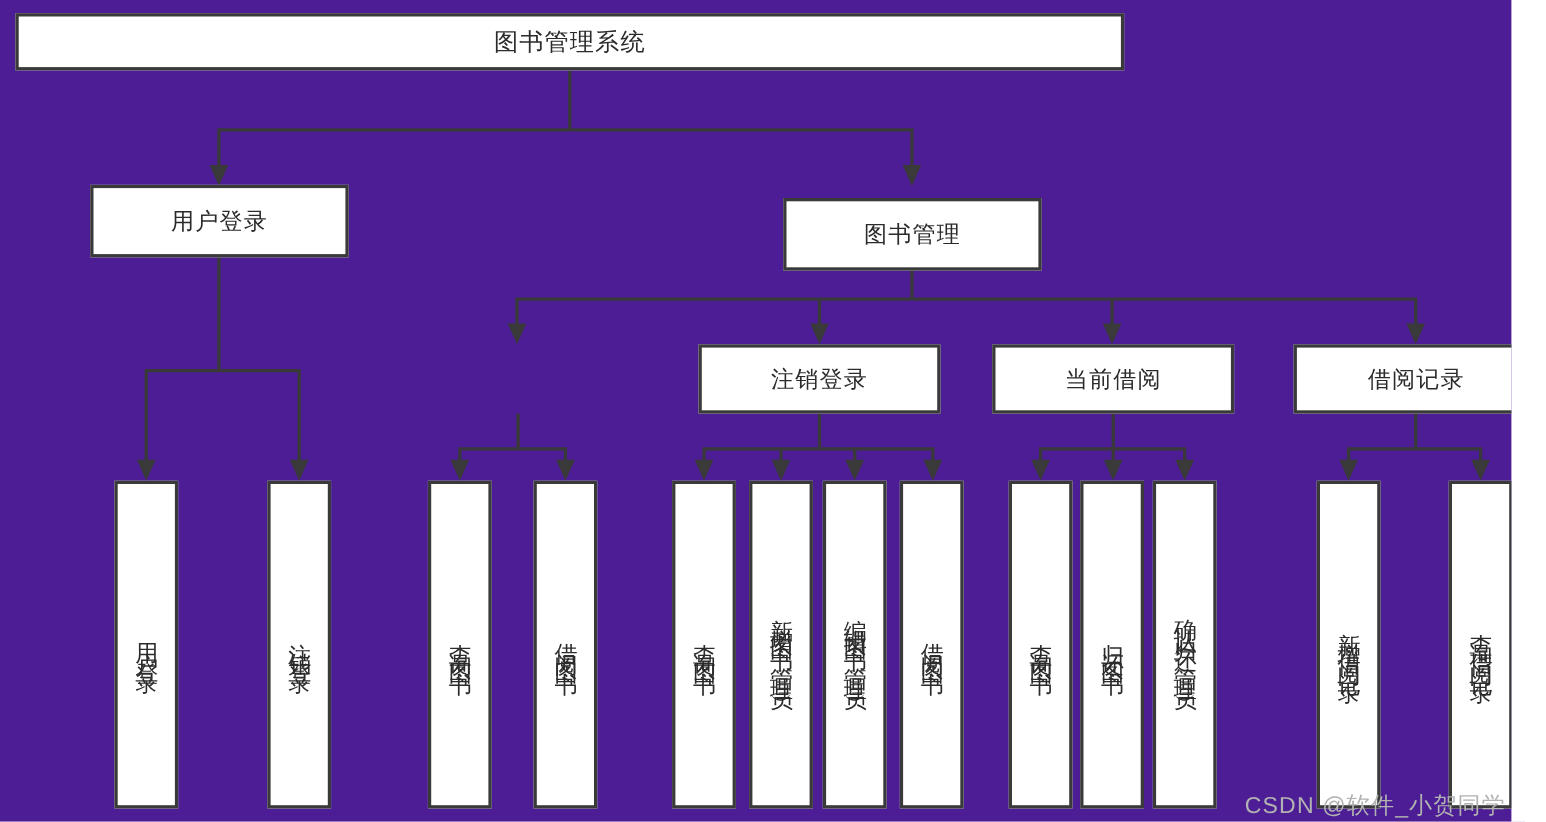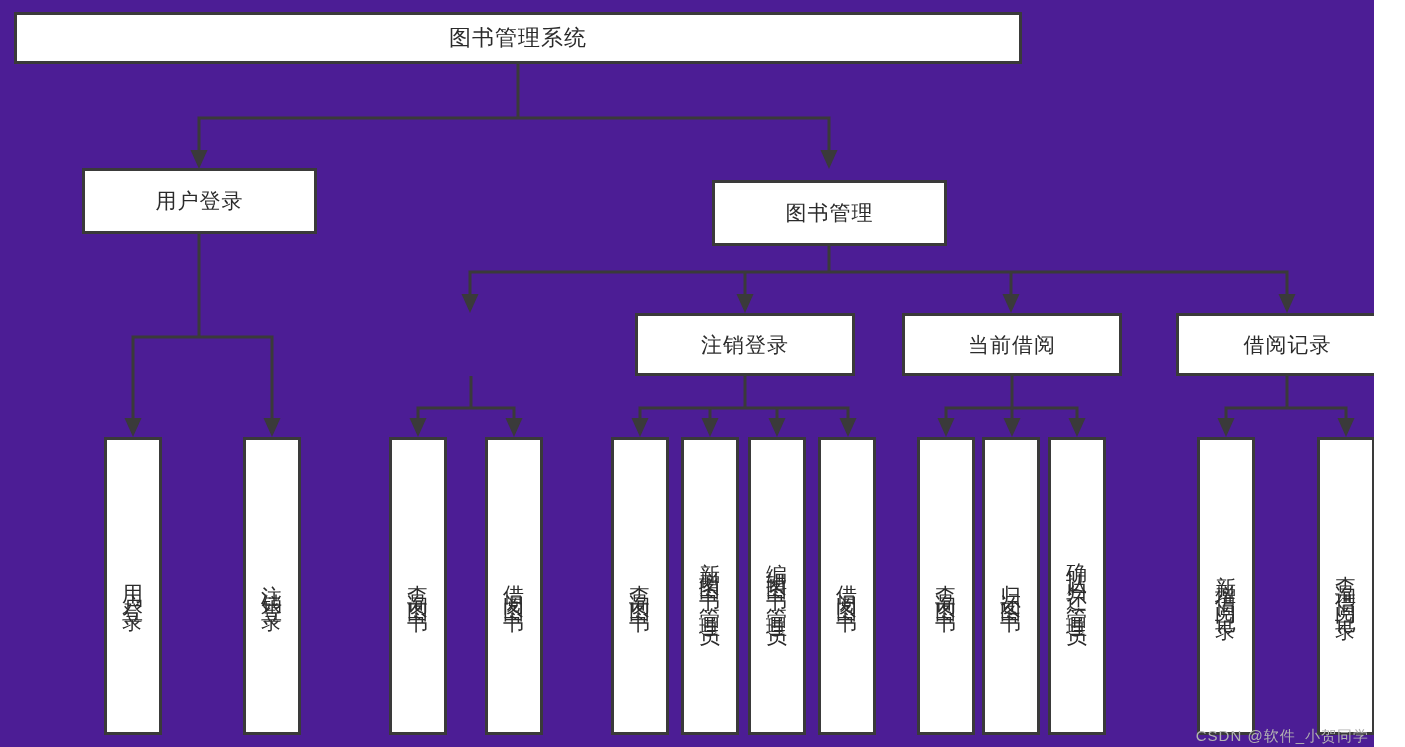--- a/index.html
+++ b/index.html
@@ -79,21 +79,21 @@
   .leaf-8  { left: 917px; }
   .leaf-9  { left: 982px; }
   .leaf-10 { left: 1048px; letter-spacing: 7px; }
   .leaf-11 { left: 1197px; width: 57px; }
   .leaf-12 { left: 1317px; width: 57px; }
 
   .watermark {
     position: absolute;
     right: 5px;
     bottom: 1px;
-    font-size: 15px;
+    font-size: 21px;
     color: #b2b2b2;
     letter-spacing: 1px;
     white-space: nowrap;
     z-index: 5;
   }
 </style>
 </head>
 <body>
 
 <div class="canvas">

